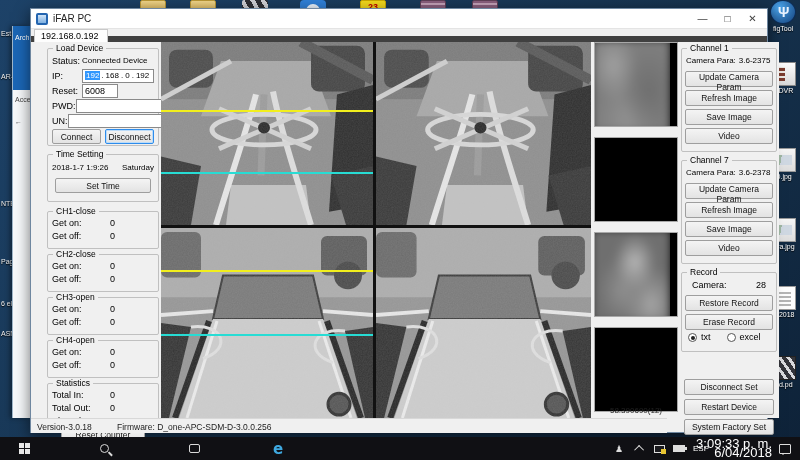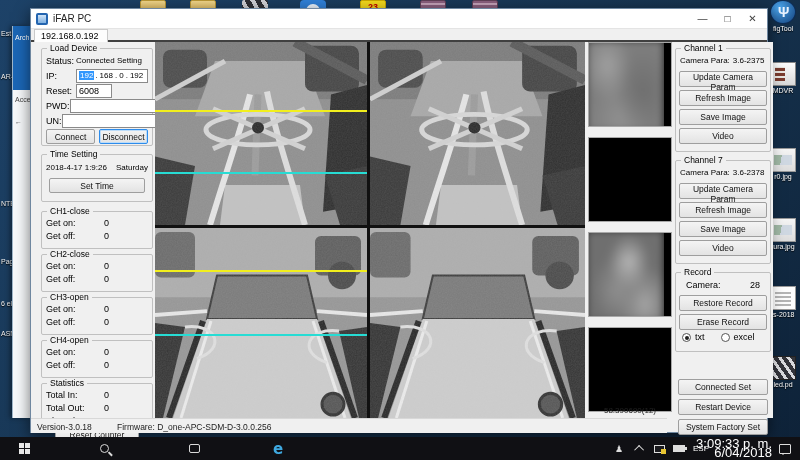--- a/index.html
+++ b/index.html
@@ -34,24 +34,24 @@
   .g-doc::after { content:""; position:absolute; left:4px; top:5px; width:16px; height:2px; box-shadow:0 4px 0 #b5b5b5,0 8px 0 #b5b5b5,0 12px 0 #b5b5b5; background:#b5b5b5; }
   .g-media { background:repeating-linear-gradient(55deg,#33343a 0 4px,#d9dadd 4px 7px); border:1px solid #222; }
 
   
   .win { position:absolute; left:30px; top:8px; width:738px; height:425px; background:#f0f0f0; border:1px solid #6f87a0; box-shadow:0 4px 14px rgba(0,0,0,.55); font-size:9px; color:#000; }
   .titlebar { position:absolute; left:0; top:0; width:100%; height:20px; background:#ffffff; border-bottom:1px solid #e4e4e4; }
   .app-ico { position:absolute; left:5px; top:4px; width:12px; height:12px; background:#2465b0; border-radius:2px; }
   .app-ico::after { content:""; position:absolute; left:2px; top:2px; width:8px; height:8px; background:linear-gradient(#cfe3f7,#7fb0e0); }
   .title-text { position:absolute; left:22px; top:4px; font-size:10px; color:#222; }
   .winctl { position:absolute; top:0; width:25px; height:19px; text-align:center; line-height:19px; font-size:10px; color:#444; cursor:default; }
-  .tabrow { position:absolute; left:0; top:20px; width:100%; height:13px; background:#f0f0f0; border-bottom:2px solid #404040; }
+  .tabrow { position:absolute; left:0; top:20px; width:100%; height:13px; background:#f0f0f0; border-bottom:6px solid #404040; }
   .tab { position:absolute; left:3px; top:0; height:13px; padding:1px 8px 0 6px; background:#fdfdfd; border:1px solid #c9c9c9; border-bottom:none; font-size:9px; }
 
-  .content { position:absolute; left:6px; top:33px; width:100%; height:376px; background:#f0f0f0;padding-left:10px; }
+  .content { position:absolute; left:12px; top:33px; width:100%; height:376px; background:#f0f0f0;padding-left:10px; }
 
   
   .lpanel { position:absolute; left:4px; top:0px; width:112px; height:376px; }
   .group { position:absolute; left:0; width:112px; border:1px solid #c0c0c0; border-radius:2px; background:#f0f0f0; }
   .glabel { position:absolute; top:-6px; left:5px; background:#f0f0f0; padding:0 3px; font-size:8.5px; }
   .row { display:flex; align-items:center; height:15px; padding:0 4px; }
   .row .lab { width:30px; }
   .row .val-mid { margin-left:28px; }
   .ipbox { display:flex; align-items:center; background:#fff; border:1px solid #8a8a8a; height:14px; padding:0 2px; flex:1; font-size:8px; }
   .ipbox span { padding:0 1px; }
@@ -230,21 +230,21 @@
   </div>
 
   <div class="content">
 
     <div class="lpanel">
 
       <div class="group" style="top:6px; height:98px">
         <div class="glabel">Load Device</div>
         <div class="row" style="margin-top:4px">
           <span class="lab">Status:</span>
-          <span style="font-size:8px">Connected Setting</span>
+          <span style="font-size:8px">Connected Device</span>
         </div>
         <div class="row">
           <span class="lab">IP:</span>
           <div class="ipbox">
             <span class="sel">192</span>
               <span>.</span>
               <span>168</span>
               <span>.</span>
               <span>0</span>
               <span>.</span>
@@ -265,21 +265,21 @@
         </div>
         <div class="row" style="gap:4px; margin-top:1px">
           <button class="btn" style="flex:1; height:15px">Connect</button>
           <button class="btn focus-blue" style="flex:1; height:15px">Disconnect</button>
         </div>
       </div>
 
       <div class="group" style="top:112px; height:48px">
         <div class="glabel">Time Setting</div>
         <div class="row" style="margin-top:5px; justify-content:space-between">
-          <span style="font-size:8px">2018-4-17  1:9:26</span>
+          <span style="font-size:8px">2018-1-7  1:9:26</span>
           <span style="font-size:8px">Saturday</span>
         </div>
         <button class="btn" style="width:96px; height:15px; margin:3px auto 12px auto">Set Time</button>
       </div>
 
       <div class="group" style="top:169px; height:38px">
         <div class="glabel">CH1-close</div>
         <div class="row" style="height:13px; margin-top:4px">
           <span class="lab">Get on:</span>
           <span class="val-mid">0</span>
@@ -424,21 +424,21 @@
         <button class="btn rbtn">Restore Record</button>
         <button class="btn rbtn">Erase Record</button>
         <div class="radio-row">
           <span class="radio on"></span>
           <span>txt</span>
           <span class="radio" style="margin-left:12px"></span>
           <span>excel</span>
         </div>
       </div>
 
-      <button class="btn sysbtn" style="top:337px">Connected Set</button>
+      <button class="btn sysbtn" style="top:337px">Disconnect Set</button>
       <button class="btn sysbtn" style="top:357px">Restart Device</button>
       <button class="btn sysbtn" style="top:377px">System Factory Set</button>
       <button class="btn sysbtn" style="top:397px">Update System</button>
     </div>
   </div>
 
   <div class="statusbar">
     <span class="v">Version-3.0.18</span>
     <span class="f">Firmware: D_one-APC-SDM-D-3.0.0.256</span>
   </div>

